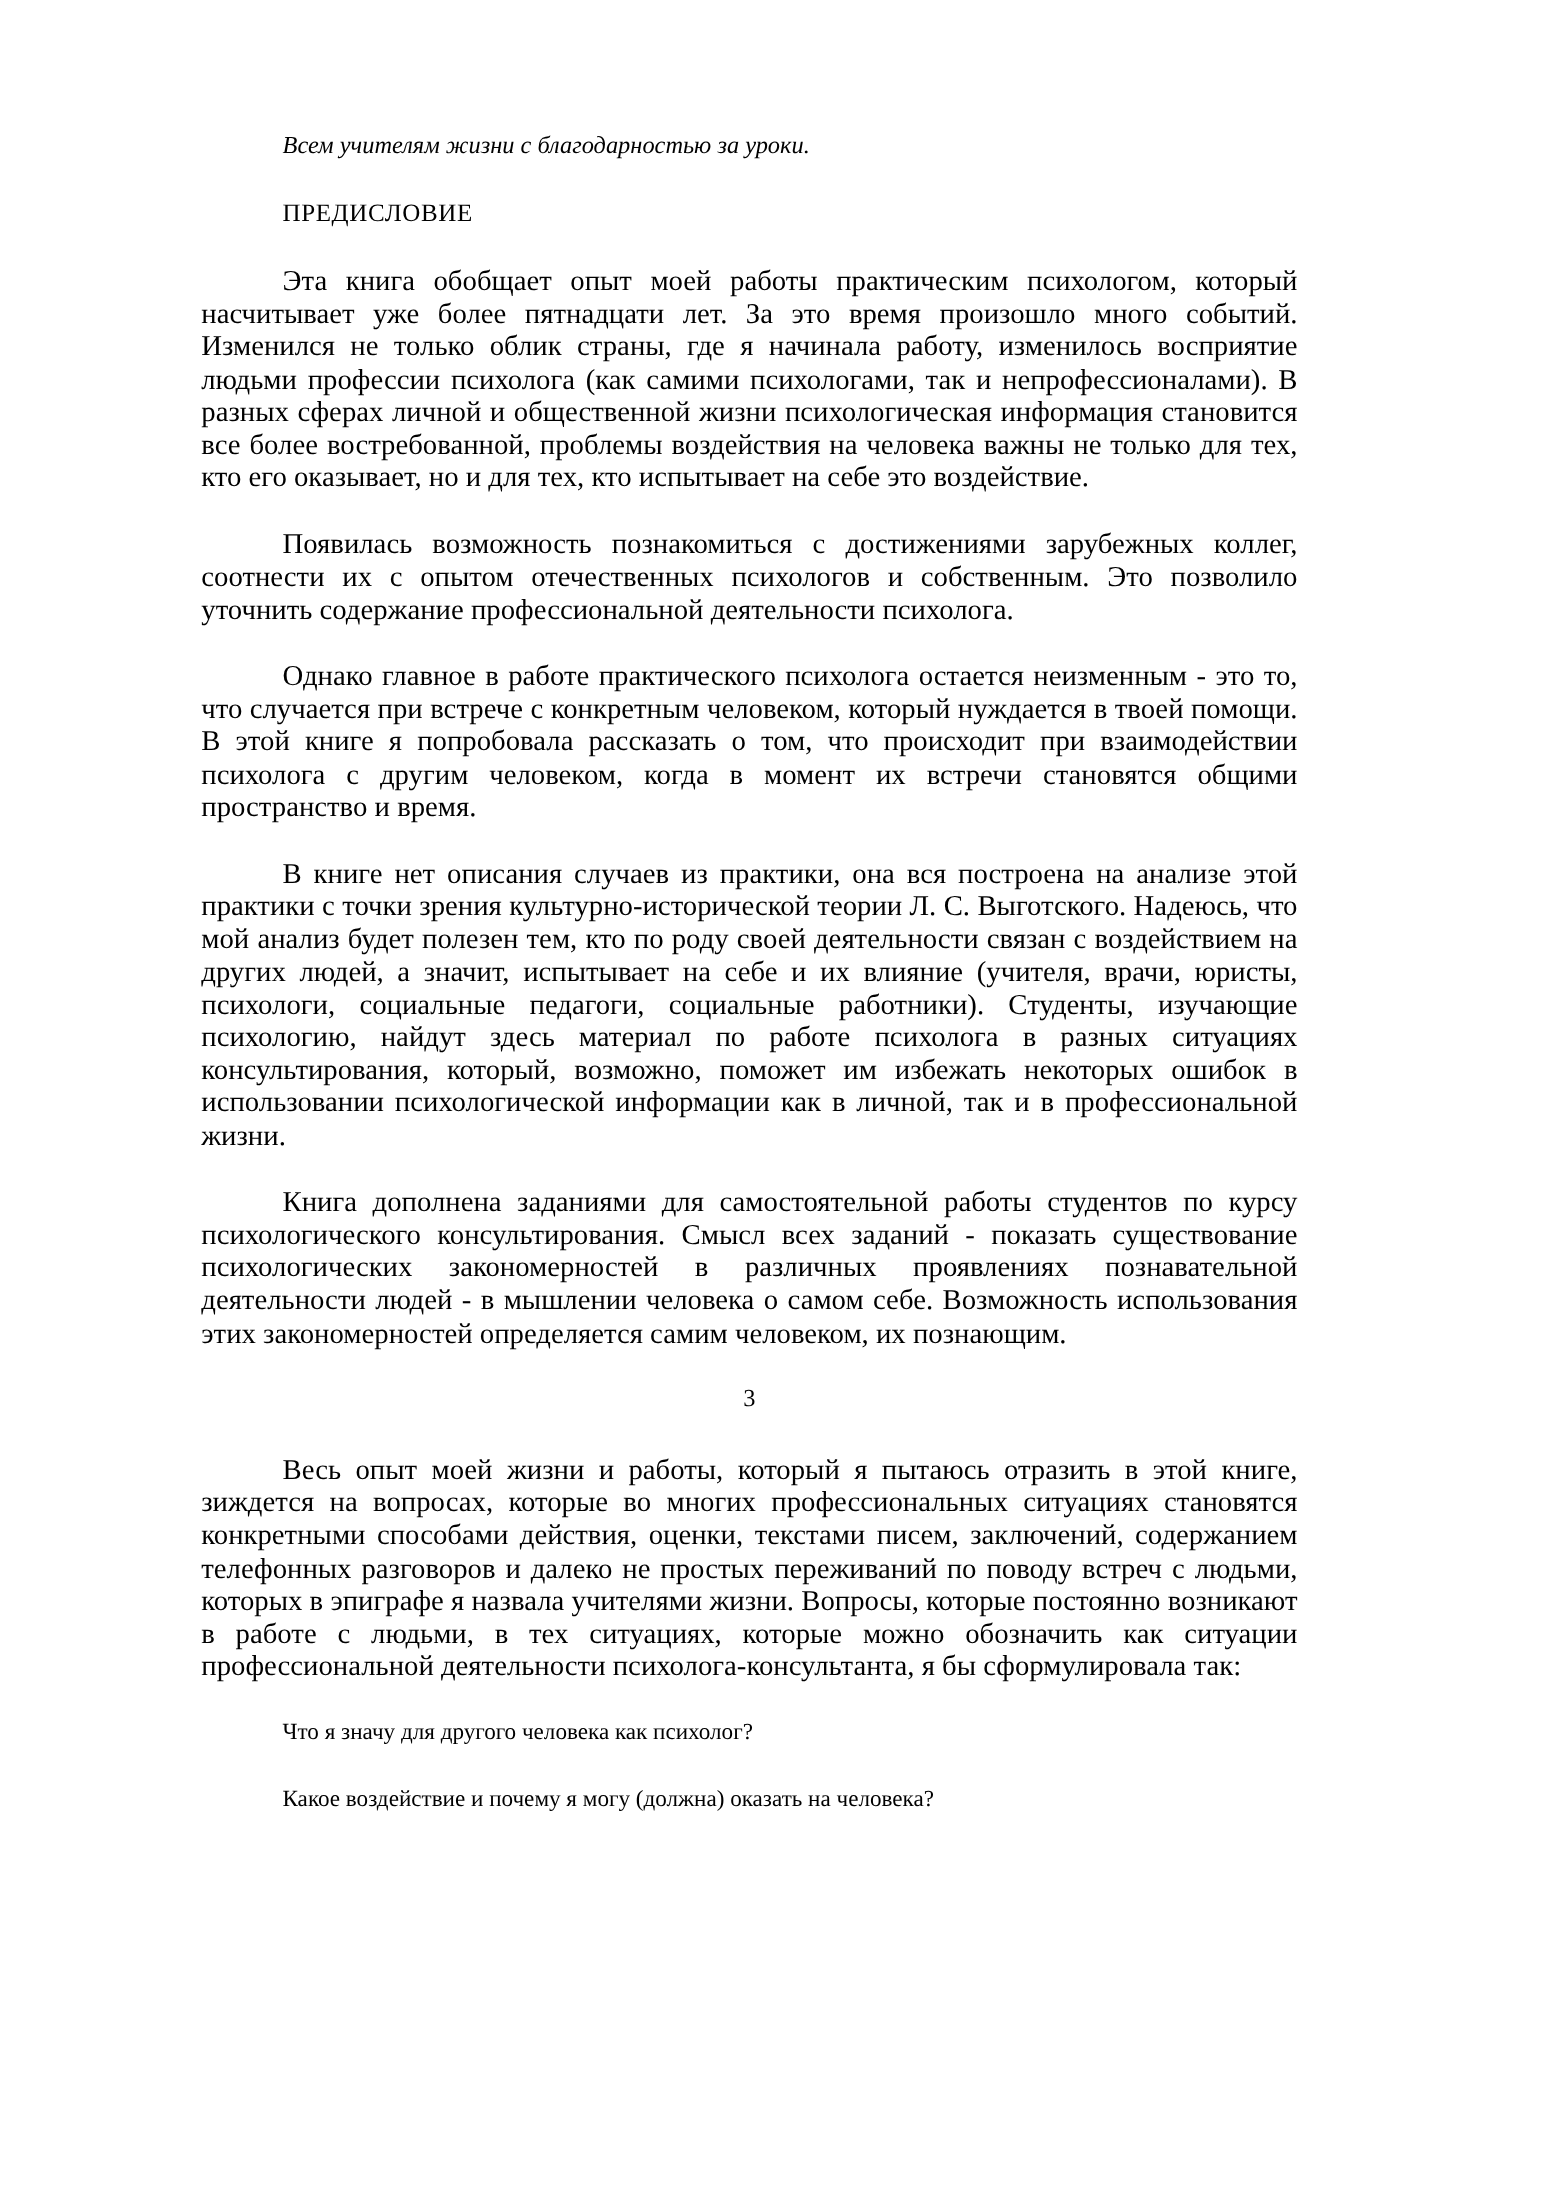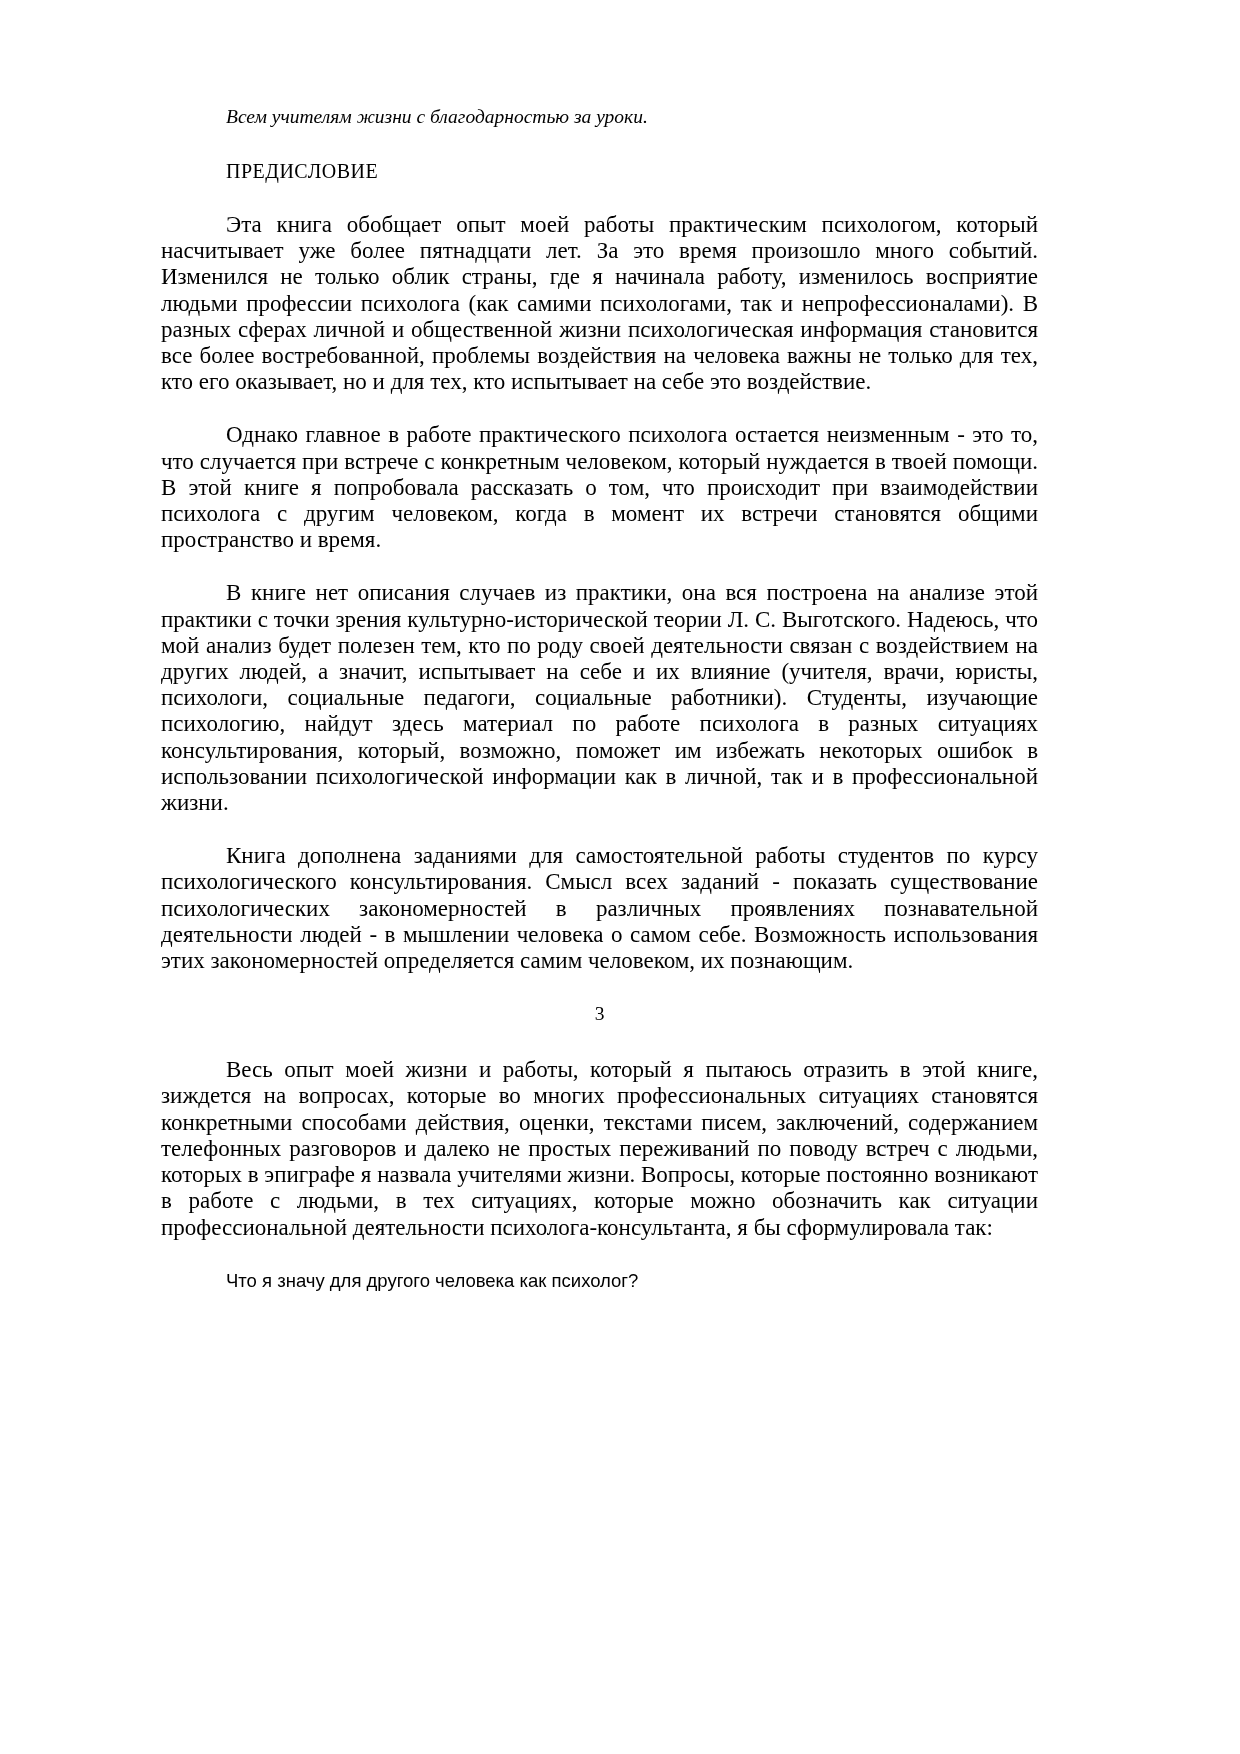--- a/index.html
+++ b/index.html
@@ -36,45 +36,47 @@
     text-indent: 65px;
     margin-bottom: 27px;
   }
   .pagenum {
     font-size: 19.5px;
     line-height: 26px;
     text-align: center;
     margin: 16px 0 30px 0;
   }
   .question {
-    font-family: Liberation Sans, sans-serif;
+    font-family: Liberation Serif, serif;
     font-size: 18.5px;
     line-height: 26px;
     text-indent: 65px;
     margin-bottom: 28px;
   }
 </style>
 </head>
 <body>
 
 <div class="page">
 
   <p class="epigraph">Всем учителям жизни с благодарностью за уроки.</p>
 
   <p class="heading">ПРЕДИСЛОВИЕ</p>
 
   <p class="para">Эта книга обобщает опыт моей работы практическим психологом, который насчитывает уже более пятнадцати лет. За это время произошло много событий. Изменился не только облик страны, где я начинала работу, изменилось восприятие людьми профессии психолога (как самими психологами, так и непрофессионалами). В разных сферах личной и общественной жизни психологическая информация становится все более востребованной, проблемы воздействия на человека важны не только для тех, кто его оказывает, но и для тех, кто испытывает на себе это воздействие.</p>
 
+  <p class="para">Появилась возможность познакомиться с достижениями зарубежных коллег, соотнести их с опытом отечественных психологов и собственным. Это позволило уточнить содержание профессиональной деятельности психолога.</p>
 
   <p class="para">Однако главное в работе практического психолога остается неизменным - это то, что случается при встрече с конкретным человеком, который нуждается в твоей помощи. В этой книге я попробовала рассказать о том, что происходит при взаимодействии психолога с другим человеком, когда в момент их встречи становятся общими пространство и время.</p>
 
   <p class="para">В книге нет описания случаев из практики, она вся построена на анализе этой практики с точки зрения культурно-исторической теории Л. С. Выготского. Надеюсь, что мой анализ будет полезен тем, кто по роду своей деятельности связан с воздействием на других людей, а значит, испытывает на себе и их влияние (учителя, врачи, юристы, психологи, социальные педагоги, социальные работники). Студенты, изучающие психологию, найдут здесь материал по работе психолога в разных ситуациях консультирования, который, возможно, поможет им избежать некоторых ошибок в использовании психологической информации как в личной, так и в профессиональной жизни.</p>
 
   <p class="para">Книга дополнена заданиями для самостоятельной работы студентов по курсу психологического консультирования. Смысл всех заданий - показать существование психологических закономерностей в различных проявлениях познавательной деятельности людей - в мышлении человека о самом себе. Возможность использования этих закономерностей определяется самим человеком, их познающим.</p>
 
   <p class="pagenum">3</p>
 
   <p class="para">Весь опыт моей жизни и работы, который я пытаюсь отразить в этой книге, зиждется на вопросах, которые во многих профессиональных ситуациях становятся конкретными способами действия, оценки, текстами писем, заключений, содержанием телефонных разговоров и далеко не простых переживаний по поводу встреч с людьми, которых в эпиграфе я назвала учителями жизни. Вопросы, которые постоянно возникают в работе с людьми, в тех ситуациях, которые можно обозначить как ситуации профессиональной деятельности психолога-консультанта, я бы сформулировала так:</p>
 
   <p class="question">Что я значу для другого человека как психолог?</p>
 
+  <p class="question">Какое воздействие и почему я могу (должна) оказать на человека?</p>
 
 </div>
 
 </body></html>

